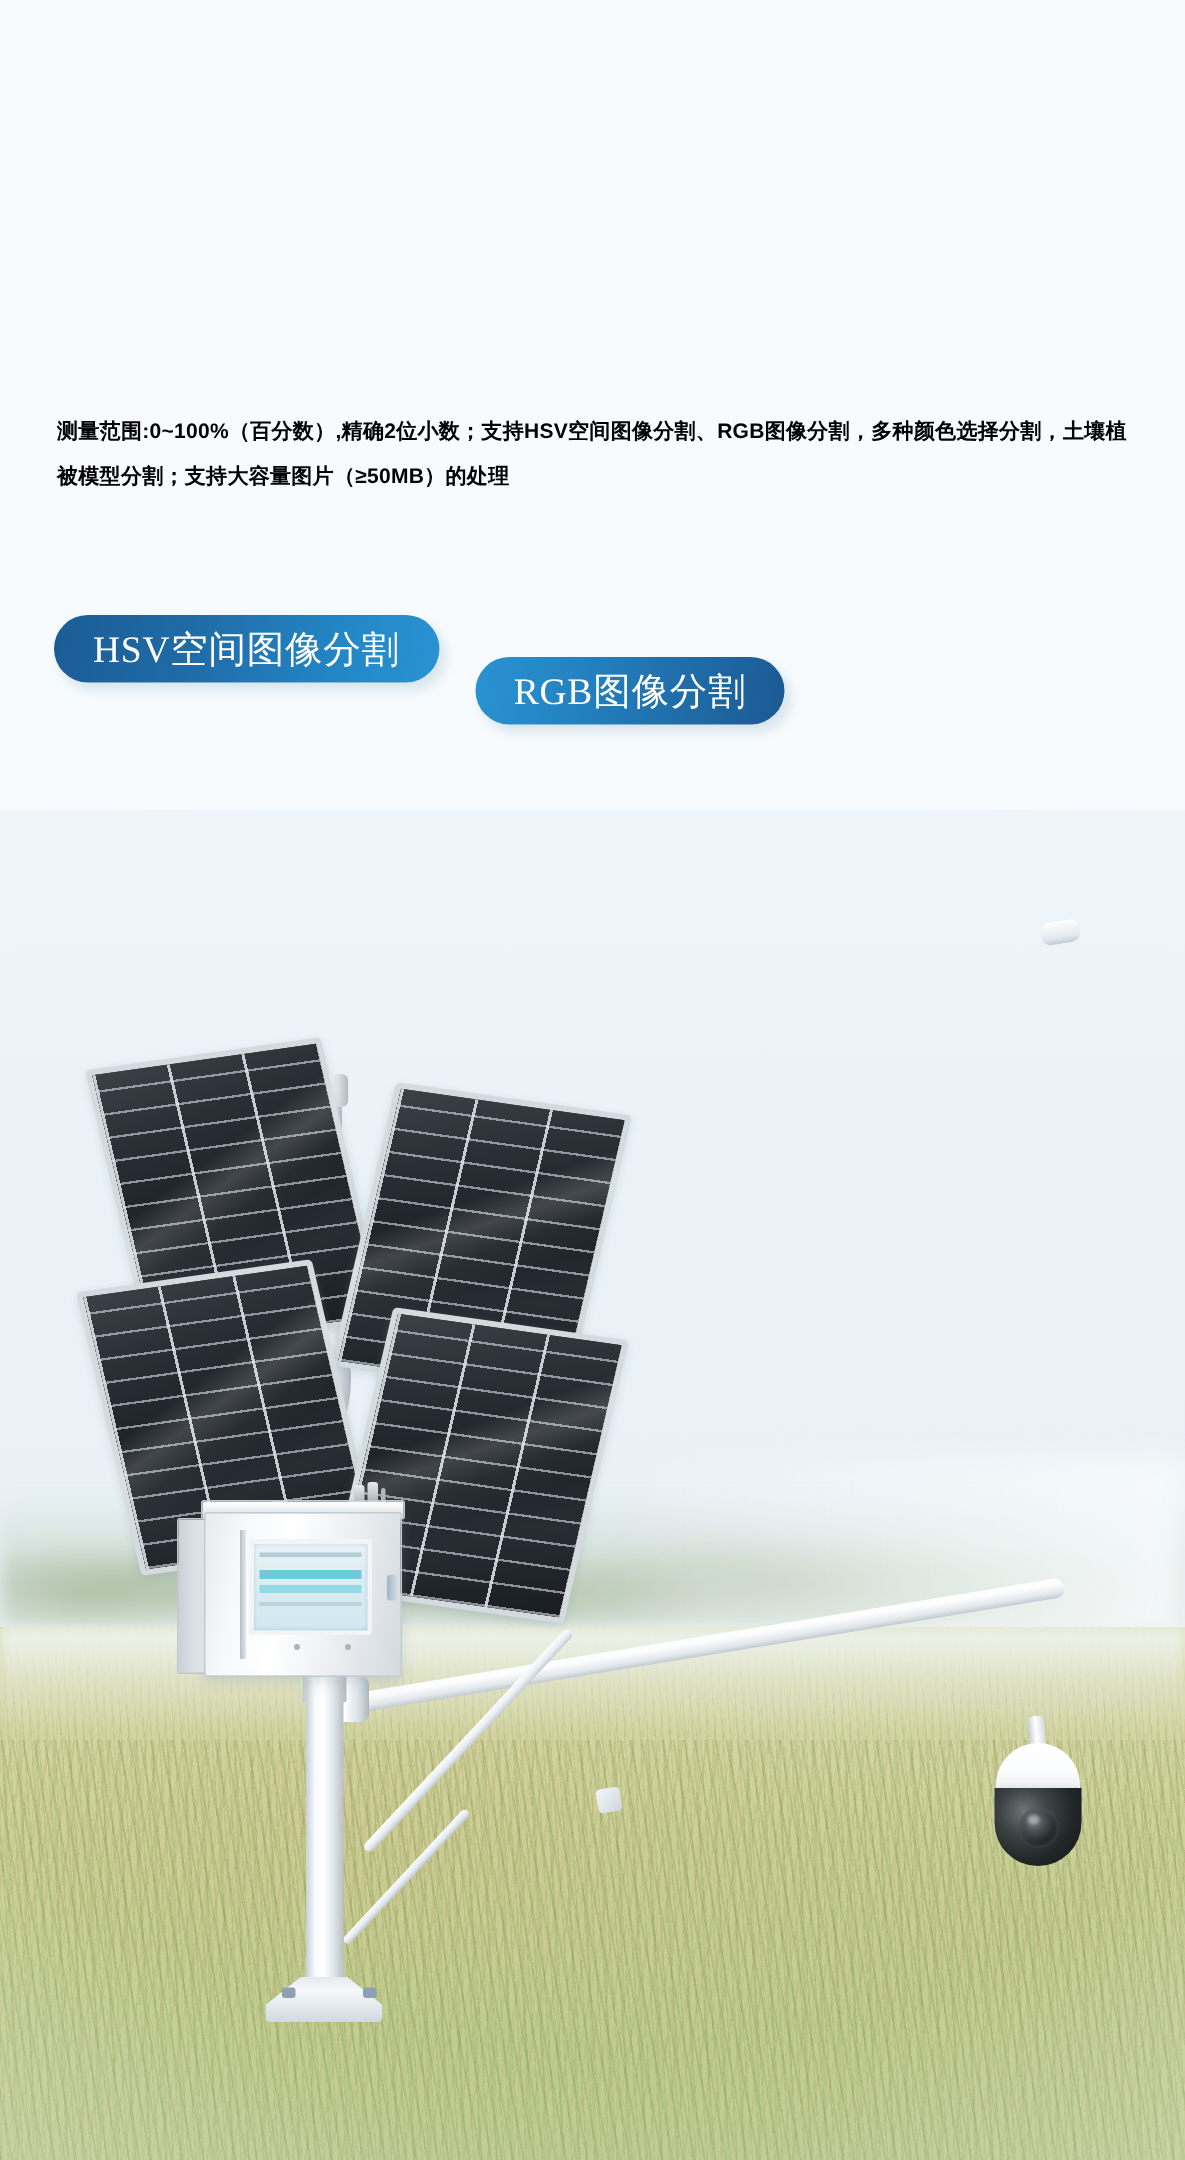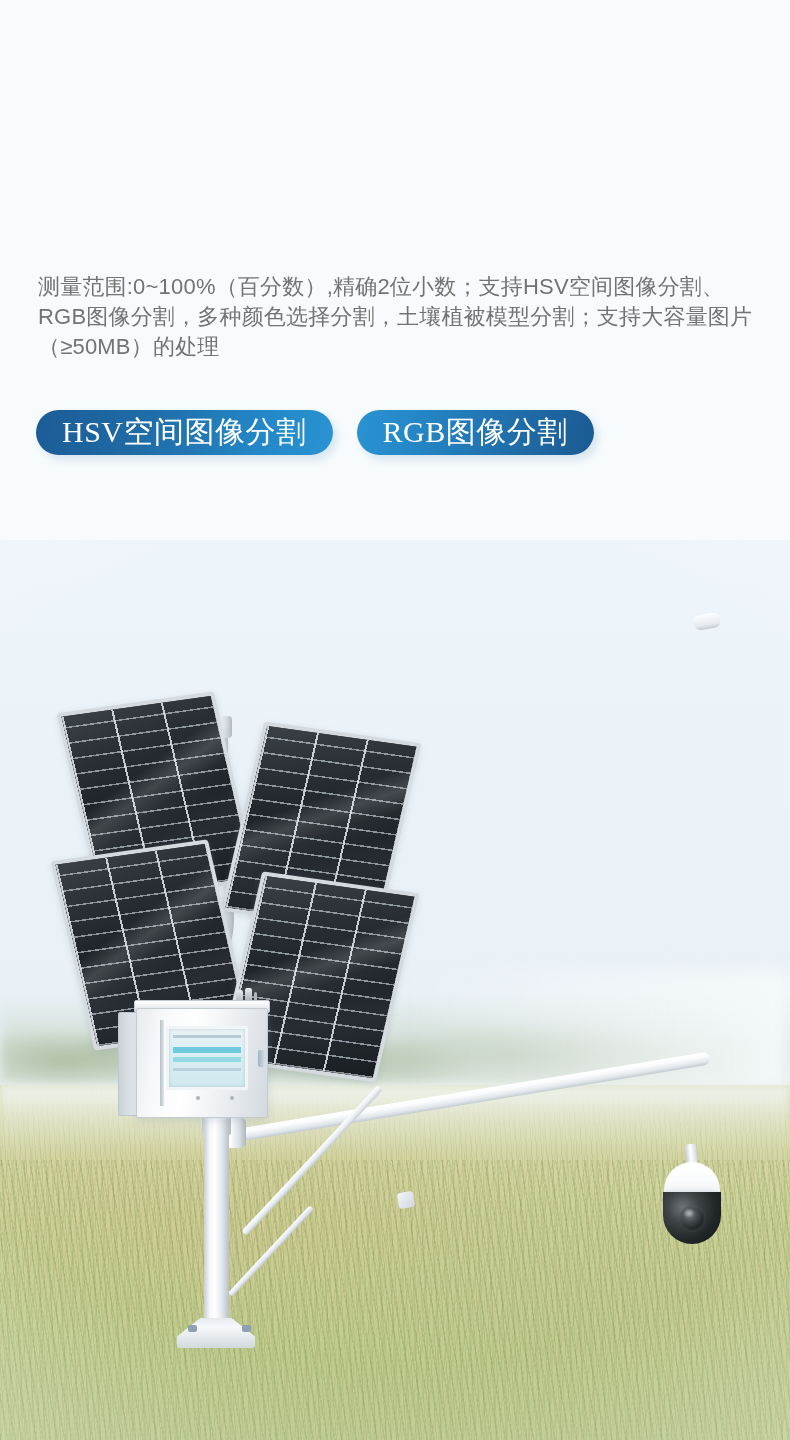--- a/index.html
+++ b/index.html
@@ -29,38 +29,39 @@
   .kebab i:nth-child(3){background:#1f6fae;}
 
   .divider{
     position:absolute;left:36px;top:226px;width:718px;height:0;
     border-top:2px dashed #d6dde4;
   }
 
   
   .desc{
     position:absolute;left:38px;top:272px;width:716px;
-    font-size:22px;line-height:30px;color:#737373;
+    font-size:14px;line-height:30px;color:#000000;
     letter-spacing:0.2px;
+    font-weight:bold;
   }
 
   
   .pills{position:absolute;left:36px;top:410px;width:720px;}
   .pill-row{display:flex;gap:24px;margin-bottom:17px;}
   .pill{
     position:relative;
     display:inline-flex;align-items:center;justify-content:center;
     height:45px;padding:0 26px;border-radius:24px;
     font-family:"Liberation Serif","DejaVu Serif",serif;
-    font-size:30px;font-weight:400;color:#ffffff;
+    font-size:25px;font-weight:400;color:#ffffff;
     white-space:nowrap;letter-spacing:0.5px;
     box-shadow:4px 5px 8px rgba(150,180,205,0.32);
   }
   .pill.g-dark-right{background:linear-gradient(100deg,#1b5c96 0%,#1f6ba6 35%,#2489c9 78%,#2a93d2 100%);}
-  .pill.g-dark-left{background:linear-gradient(100deg,#2a93d2 0%,#2485c4 28%,#1f6ba6 70%,#1b5a93 100%);}
+  .pill.g-dark-left{background:linear-gradient(100deg,#2a93d2 0%,#2485c4 28%,#1f6ba6 70%,#1b5a93 100%);margin-top:28px;}
 
   
   .scene{position:absolute;left:0;top:540px;width:790px;height:900px;overflow:hidden;}
   .sky{
     position:absolute;inset:0;
     background:linear-gradient(180deg,#eef5fa 0%,#eaf2f8 30%,#e9f1f6 55%,#eef3f2 70%,#f0f3ed 80%,#eef1e6 100%);
   }
   
   .treeline{
     position:absolute;left:0;top:455px;width:790px;height:120px;

